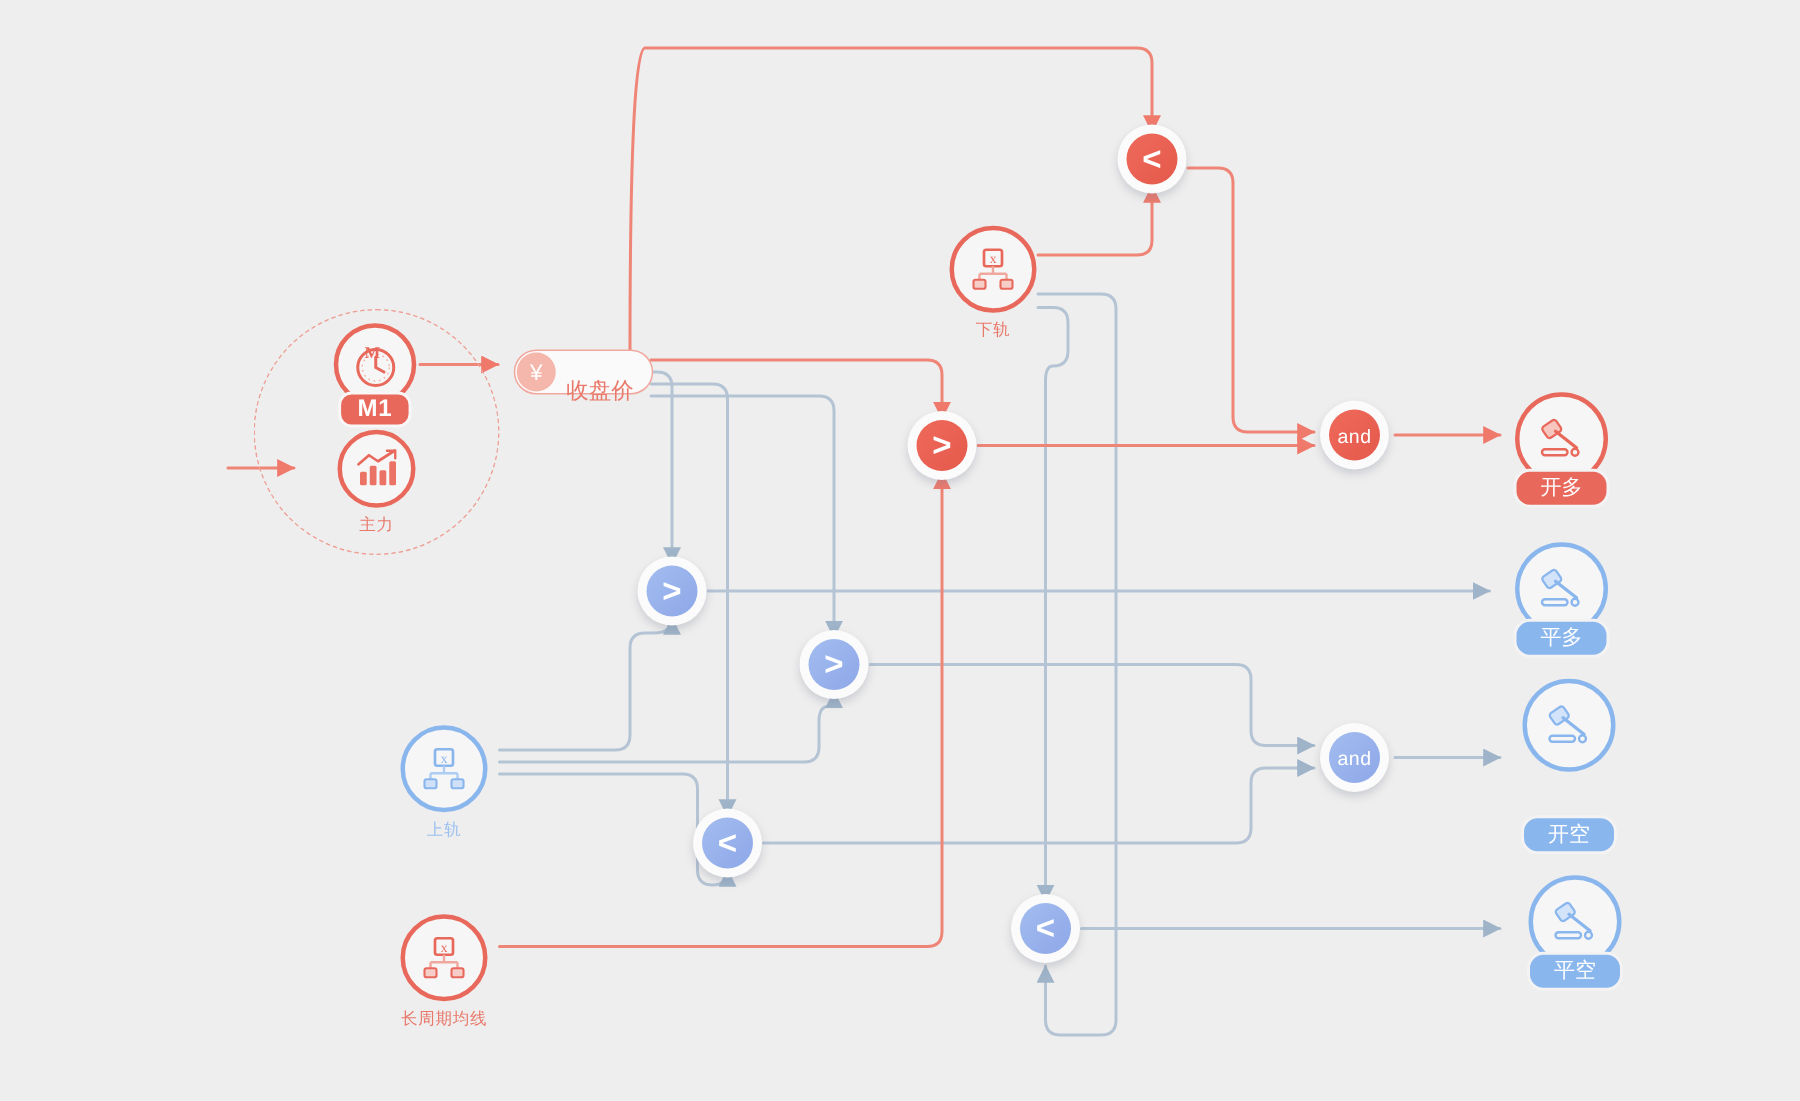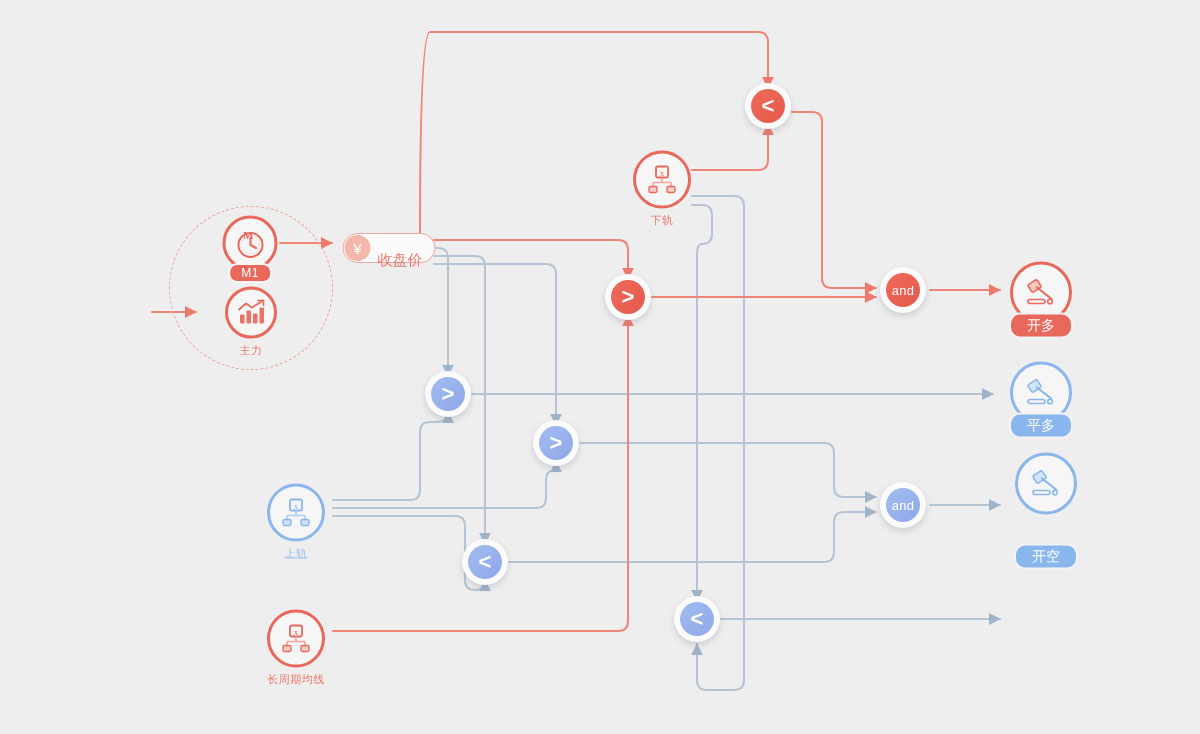--- a/index.html
+++ b/index.html
@@ -45,21 +45,21 @@
   .circle.red   { border: 3px solid #e8695c; }
   .circle.blue  { border: 3px solid #8ab6ee; }
 
   .nlabel {
     margin-top: 4px;
     font-size: 11px;
     letter-spacing: .5px;
     white-space: nowrap;
   }
   .nlabel.red  { color: #e8796b; }
-  .nlabel.blue { color: #9cc1ef; text-decoration: underline; }
+  .nlabel.blue { color: #9cc1ef; }
 
   
   .op {
     position: absolute;
     transform: translate(-50%, -50%);
     width: 46px;
     height: 46px;
     border-radius: 50%;
     background: #fbfbfb;
     box-shadow: 0 3px 6px rgba(120,130,150,.30);
@@ -127,22 +127,22 @@
 
   
   .tfbadge {
     position: absolute;
     transform: translate(-50%, -50%);
     padding: 1px 11px;
     border-radius: 9px;
     background: #e8695c;
     border: 2px solid #f8f6f6;
     color: #fff;
-    font-size: 12px;
-    font-weight: normal;
+    font-size: 16px;
+    font-weight: bold;
     letter-spacing: .5px;
     text-align: center;
   }
 
   
   .acttag {
     margin-top: -11px;
     padding: 2px 16px;
     border-radius: 11px;
     font-size: 14px;
@@ -351,14 +351,25 @@
       <svg width="36" height="32" viewBox="0 0 36 32">
         <rect x="6" y="5" width="11" height="9" rx="2" fill="#d3e3fa" stroke="#8ab6ee" stroke-width="1.5" transform="rotate(-34 11.5 9.5)"></rect>
         <path d="M14 11 L28 22" stroke="#8ab6ee" stroke-width="2.2" stroke-linecap="round" fill="none"></path>
         <rect x="5" y="23" width="17" height="4" rx="2" fill="none" stroke="#8ab6ee" stroke-width="1.6"></rect>
         <circle cx="27" cy="25" r="2.3" fill="none" stroke="#8ab6ee" stroke-width="1.6"></circle>
       </svg>
     </div>
     <div class="acttag blue">开空</div>
   </div>
 
+  <div class="node" style="left:1050px; top:622px;">
+    <div class="circle blue" style="width:62px;height:62px;">
+      <svg width="36" height="32" viewBox="0 0 36 32">
+        <rect x="6" y="5" width="11" height="9" rx="2" fill="#d3e3fa" stroke="#8ab6ee" stroke-width="1.5" transform="rotate(-34 11.5 9.5)"></rect>
+        <path d="M14 11 L28 22" stroke="#8ab6ee" stroke-width="2.2" stroke-linecap="round" fill="none"></path>
+        <rect x="5" y="23" width="17" height="4" rx="2" fill="none" stroke="#8ab6ee" stroke-width="1.6"></rect>
+        <circle cx="27" cy="25" r="2.3" fill="none" stroke="#8ab6ee" stroke-width="1.6"></circle>
+      </svg>
+    </div>
+    <div class="acttag blue">平空</div>
+  </div>
 
 </div>
 
 </body></html>

